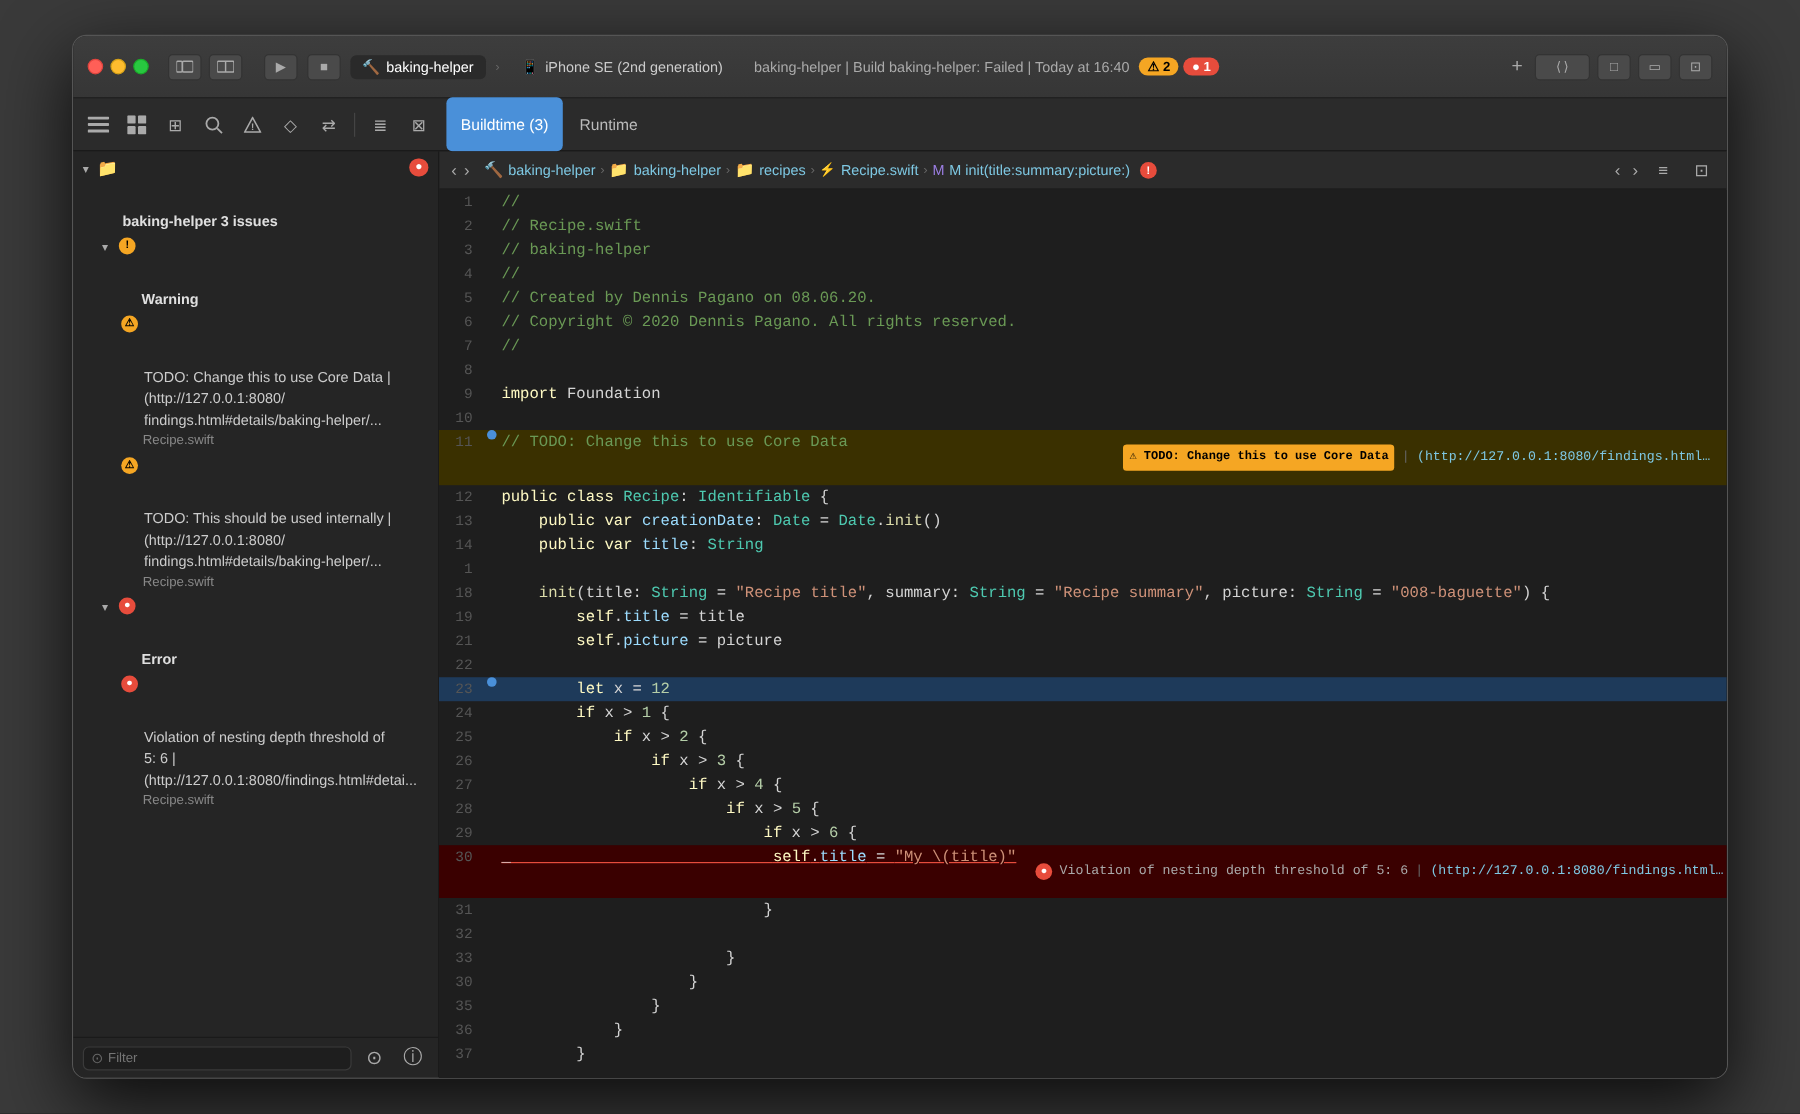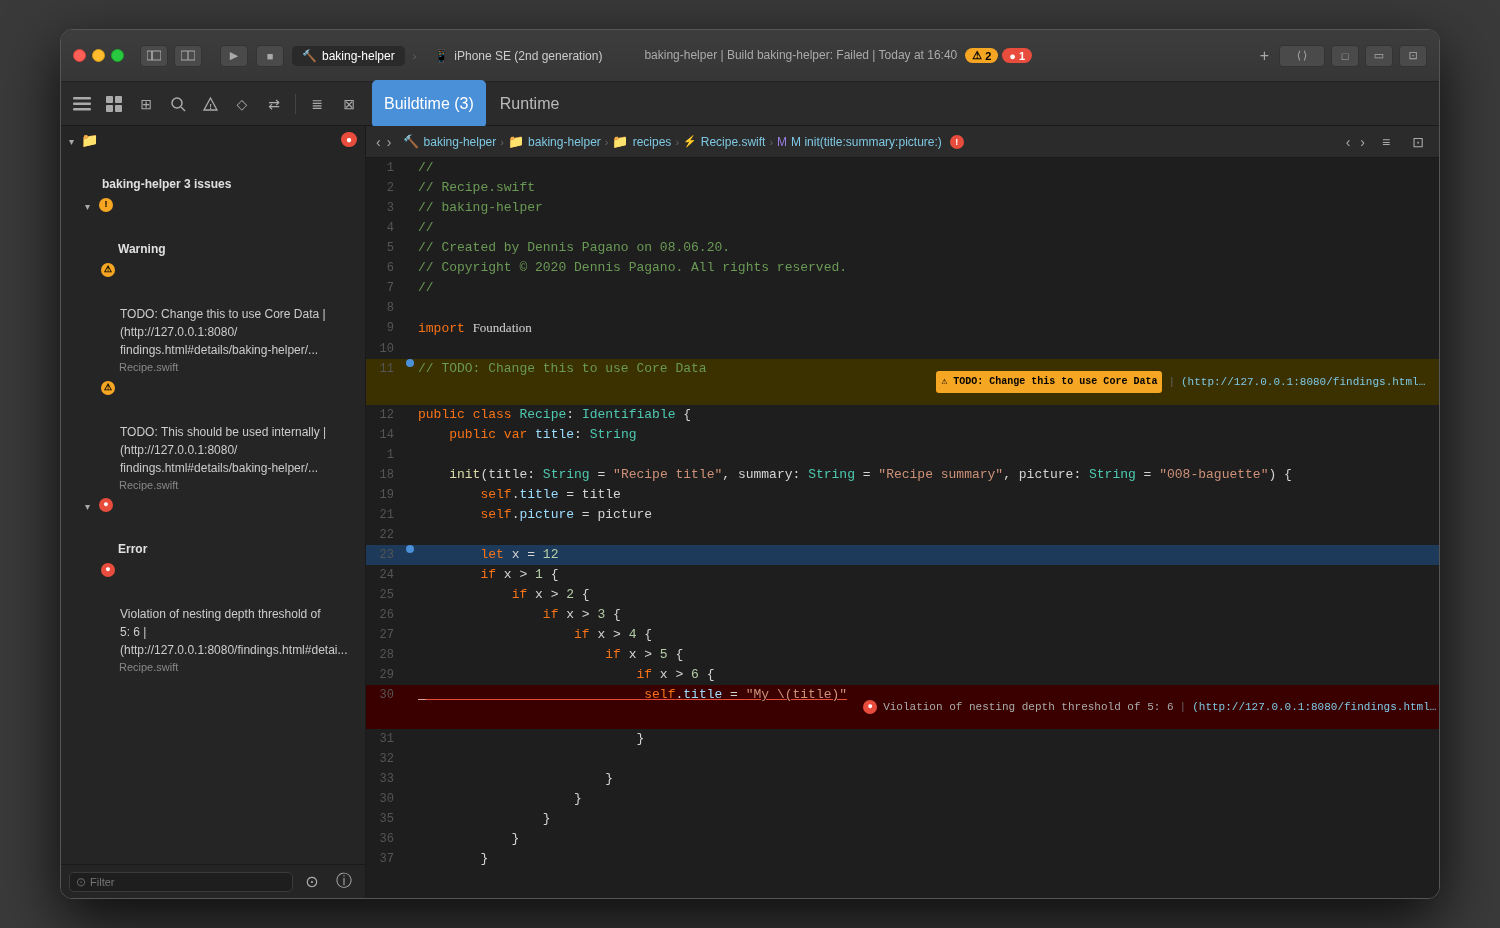--- a/index.html
+++ b/index.html
@@ -73,22 +73,23 @@
       border-radius: 5px;
       font-size: 12px;
       color: #ccc;
       cursor: pointer;
     }
     .titlebar-tab.active {
       background: #2a2a2a;
       color: #fff;
     }
     .build-status {
-      margin-left: 24px;
-      display: flex;
+      margin-left: 8px;
+      display: flex;
+      align-items: center;
       gap: 8px;
       color: #aaa;
       font-size: 12px;
     }
     .build-status-badges {
       display: flex;
       gap: 4px;
     }
     .badge-warn {
       background: #f5a623;
@@ -153,21 +154,21 @@
       margin: 0 2px;
     }
     .toolbar-tabs {
       display: flex;
       gap: 2px;
       margin-left: 4px;
     }
     .toolbar-tab {
       padding: 15px 12px;
       border-radius: 5px;
-      font-size: 16px;
+      font-size: 13px;
       cursor: pointer;
       color: #bbb;
     }
     .toolbar-tab.active {
       background: #4a90d9;
       color: #fff;
     }
     
     .main-layout {
       display: flex;
@@ -369,21 +370,21 @@
       height: 8px;
       border-radius: 50%;
     }
     .gutter-blue { background: #4a90d9; }
     .line-code {
       flex: 1;
       padding-right: 8px;
       white-space: pre;
       color: #d4d4d4;
     }
-    .kw { color: #f97316; }
+    .kw { color: #fef9c3; }
     .str { color: #ce9178; }
     .num { color: #b5cea8; }
     .cm { color: #6a9955; }
     .fn { color: #dcdcaa; }
     .type { color: #4ec9b0; }
     .prop { color: #9cdcfe; }
     .line-annotation {
       display: flex;
       align-items: center;
       gap: 6px;
@@ -688,21 +689,21 @@
 
         <div class="code-line">
           <div class="line-num">8</div>
           <div class="line-gutter"></div>
           <div class="line-code"></div>
         </div>
 
         <div class="code-line">
           <div class="line-num">9</div>
           <div class="line-gutter"></div>
-          <div class="line-code"><span class="kw">import</span> <span style="color:#d4d4d4;font-family:Liberation Serif, serif;">Foundation</span></div>
+          <div class="line-code"><span class="kw">import</span> <span style="color:#d4d4d4;">Foundation</span></div>
         </div>
 
         <div class="code-line">
           <div class="line-num">10</div>
           <div class="line-gutter"></div>
           <div class="line-code"></div>
         </div>
 
         <div class="code-line line-warn">
           <div class="line-num">11</div>
@@ -716,20 +717,25 @@
             <span class="ann-link">(http://127.0.0.1:8080/findings.html#details/baking-helper/?id=A02043C06B...</span>
           </div>
         </div>
 
         <div class="code-line">
           <div class="line-num">12</div>
           <div class="line-gutter"></div>
           <div class="line-code"><span class="kw">public</span> <span class="kw">class</span> <span class="type">Recipe</span>: <span class="type">Identifiable</span> {</div>
         </div>
 
+        <div class="code-line">
+          <div class="line-num">13</div>
+          <div class="line-gutter"></div>
+          <div class="line-code">    <span class="kw">public</span> <span class="kw">var</span> <span class="prop">creationDate</span>: <span class="type">Date</span> = <span class="type">Date</span>.<span class="fn">init</span>()</div>
+        </div>
 
         <div class="code-line">
           <div class="line-num">14</div>
           <div class="line-gutter"></div>
           <div class="line-code">    <span class="kw">public</span> <span class="kw">var</span> <span class="prop">title</span>: <span class="type">String</span></div>
         </div>
 
 
 
         <div class="code-line">

